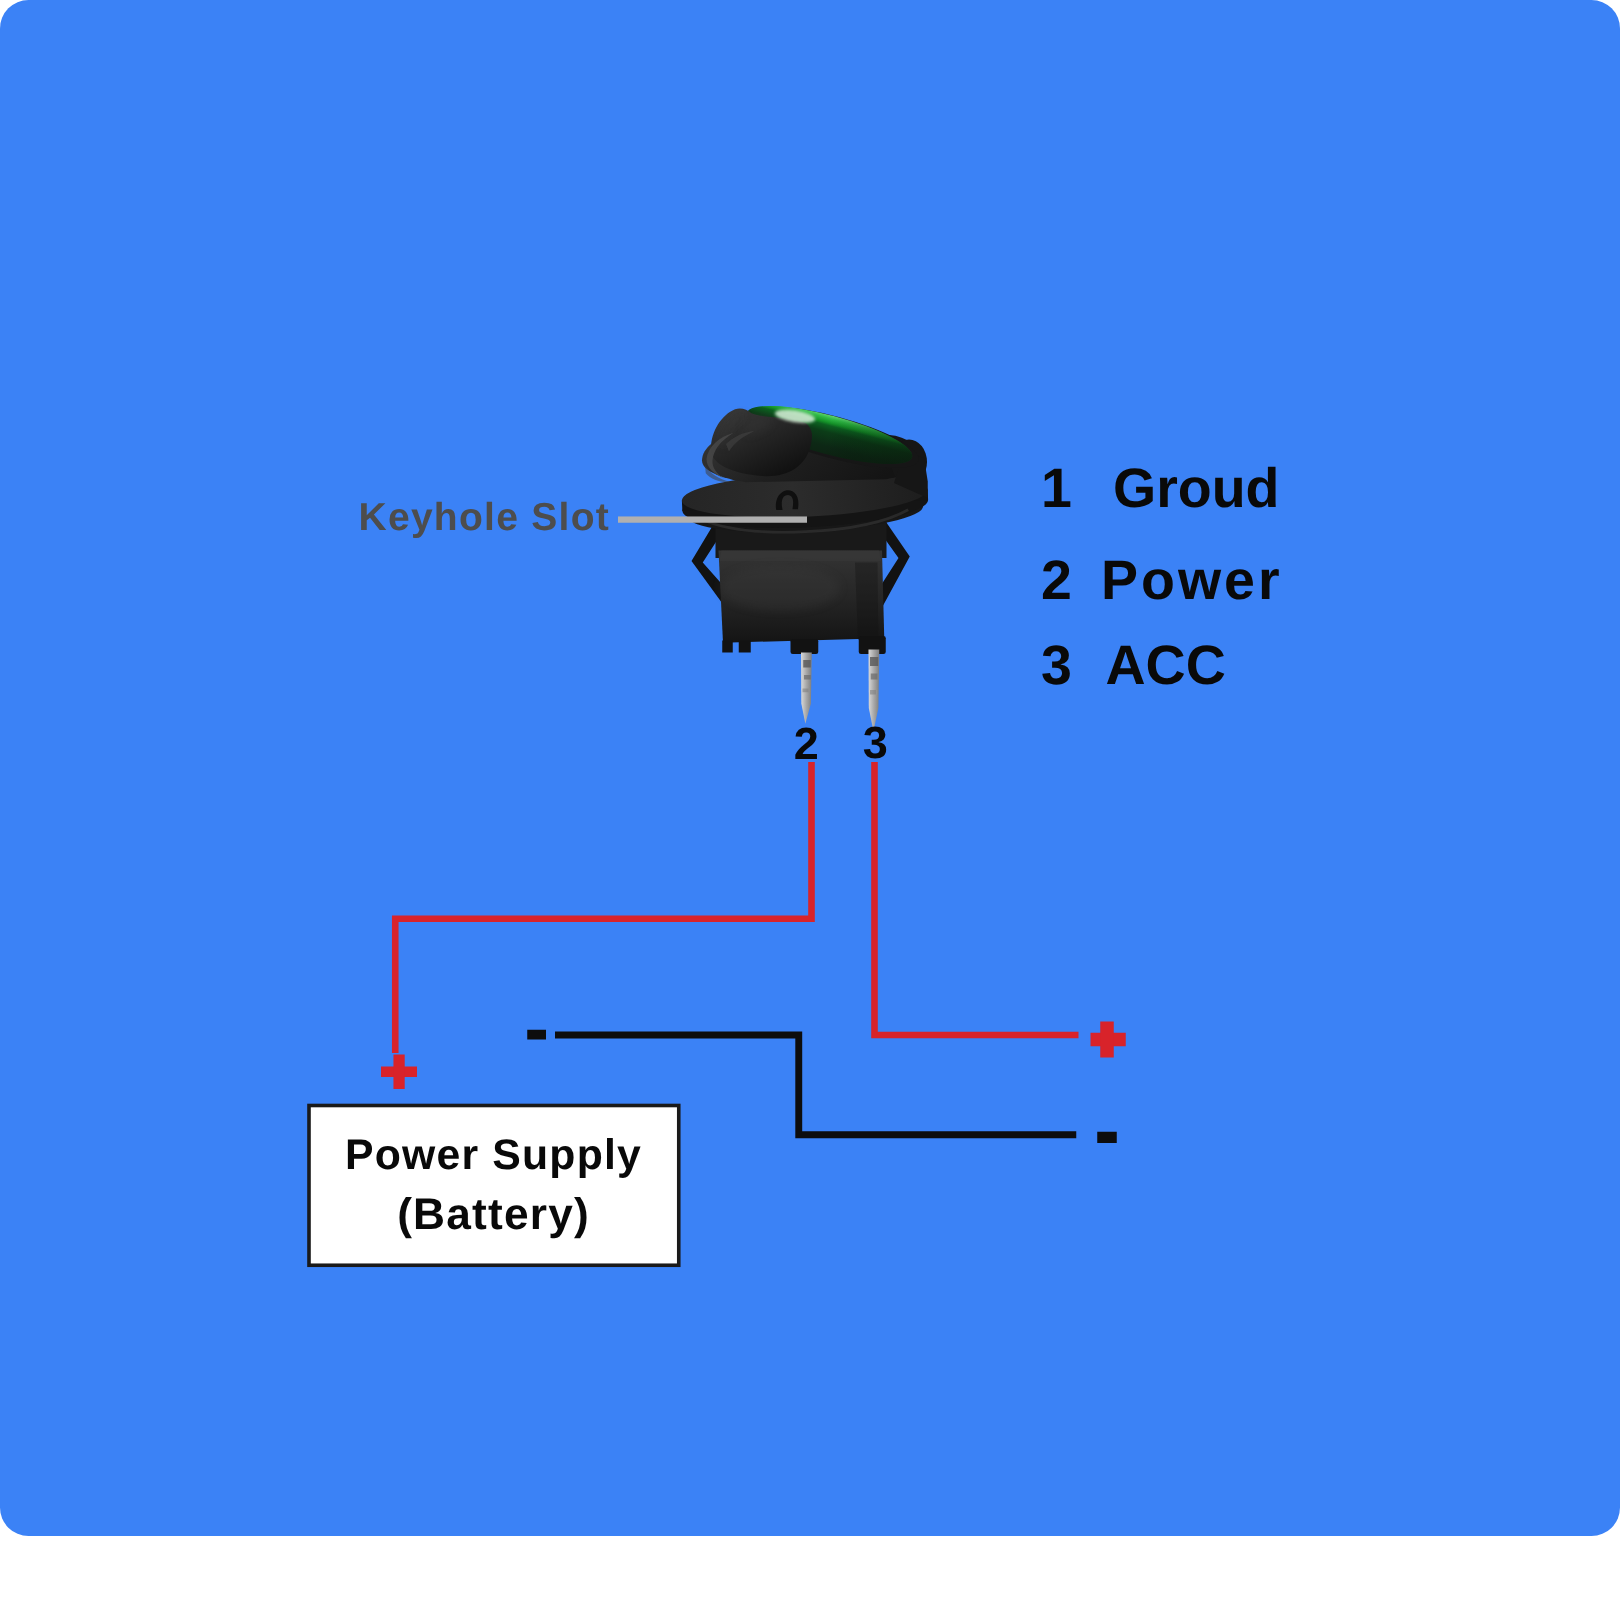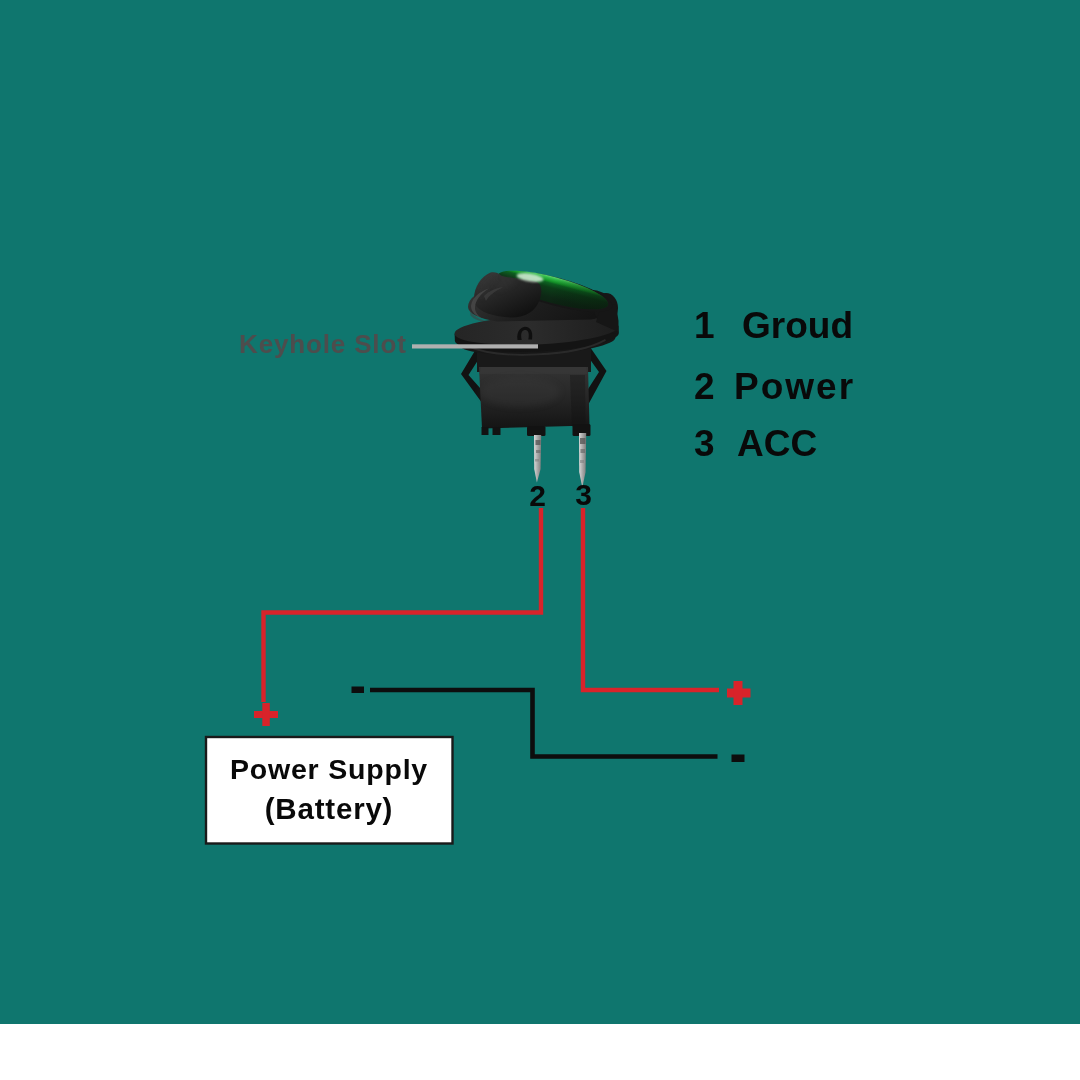--- a/index.html
+++ b/index.html
@@ -1,16 +1,16 @@
 <!DOCTYPE html>
 <html><head>
 <meta charset="utf-8">
 <style>
   html,body{margin:0;padding:0;background:#ffffff;}
-  #page{position:relative;width:1080px;height:1024px;background:#0f766e;overflow:hidden;}
+  #page{position:relative;width:1080px;height:1024px;background:#3b82f6;overflow:hidden;border-radius:19px;}
   svg{position:absolute;left:0;top:0;}
   text{font-family:"Liberation Sans", sans-serif;font-weight:bold;}
 </style>
 </head>
 <body>
 <div id="page">
 <svg width="1080" height="1080" viewBox="0 0 1080 1080">
   <defs>
     <linearGradient id="greenDim" gradientUnits="userSpaceOnUse" x1="552" y1="290" x2="612" y2="290">
       <stop offset="0" stop-color="#000000" stop-opacity="0"></stop>

